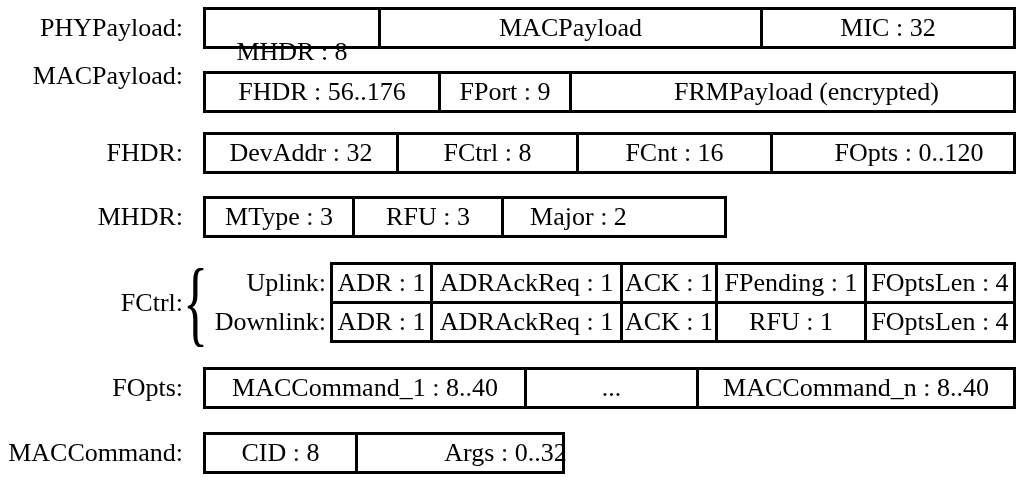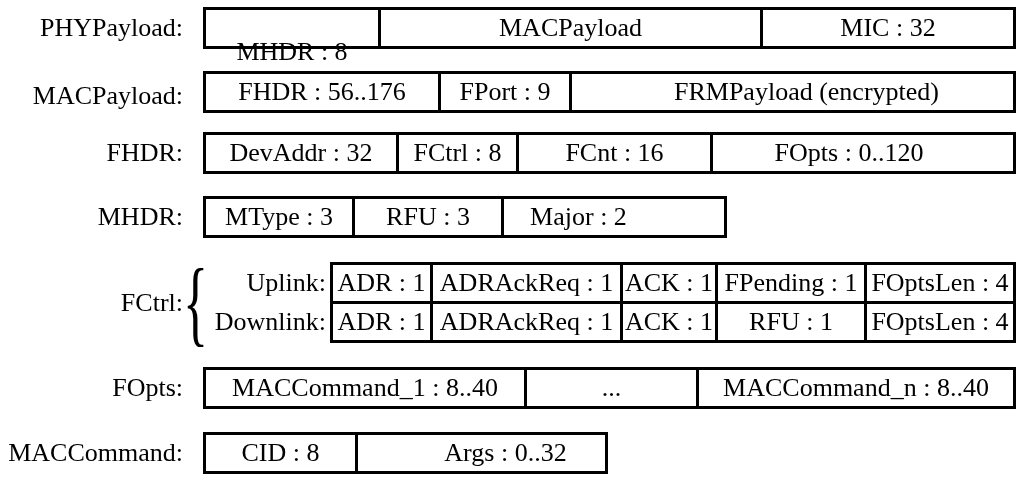--- a/index.html
+++ b/index.html
@@ -48,31 +48,31 @@
 
 <div class="stage">
 
   <div class="row-label" style="top:7px; line-height:42px;">PHYPayload:</div>
   <div class="boxes" style="left:203px; top:7px; width:813px;">
     <div class="cell" style="width:172px;margin-top:24px;">MHDR : 8</div>
     <div class="cell" style="width:382px;">MACPayload</div>
     <div class="cell" style="width:253px;">MIC : 32</div>
   </div>
 
-  <div class="row-label" style="top:75px; line-height:42px;">MACPayload:</div>
+  <div class="row-label" style="top:55px; line-height:42px;">MACPayload:</div>
   <div class="boxes" style="left:203px; top:71px; width:813px;">
     <div class="cell" style="width:232px;">FHDR : 56..176</div>
     <div class="cell" style="width:131px;">FPort : 9</div>
     <div class="cell" style="width:472px;">FRMPayload (encrypted)</div>
   </div>
 
   <div class="row-label" style="top:132px; line-height:42px;">FHDR:</div>
   <div class="boxes" style="left:203px; top:132px; width:813px;">
     <div class="cell" style="width:190px;border-radius:17px;">DevAddr : 32</div>
-    <div class="cell" style="width:120px;">FCtrl : 8</div>
+    <div class="cell" style="width:180px;">FCtrl : 8</div>
     <div class="cell" style="width:194px;">FCnt : 16</div>
     <div class="cell" style="width:275px;">FOpts : 0..120</div>
   </div>
 
   <div class="row-label" style="top:196px; line-height:42px;">MHDR:</div>
   <div class="boxes" style="left:203px; top:196px; width:524px;">
     <div class="cell" style="width:146px;">MType : 3</div>
     <div class="cell" style="width:149px;">RFU : 3</div>
     <div class="cell" style="width:152px;">Major : 2</div>
   </div>
@@ -99,18 +99,18 @@
   </div>
 
   <div class="row-label" style="top:367px; line-height:42px;">FOpts:</div>
   <div class="boxes" style="left:203px; top:367px; width:813px;">
     <div class="cell" style="width:318px;">MACCommand_1 : 8..40</div>
     <div class="cell" style="width:172px;">...</div>
     <div class="cell" style="width:317px;">MACCommand_n : 8..40</div>
   </div>
 
   <div class="row-label" style="top:432px; line-height:42px;">MACCommand:</div>
-  <div class="boxes" style="left:203px; top:432px; width:405px;">
+  <div class="boxes" style="left:203px; top:432px; width:362px;">
     <div class="cell" style="width:149px;">CID : 8</div>
     <div class="cell" style="width:298px;">Args : 0..32</div>
   </div>
 
 </div>
 
 </body></html>

